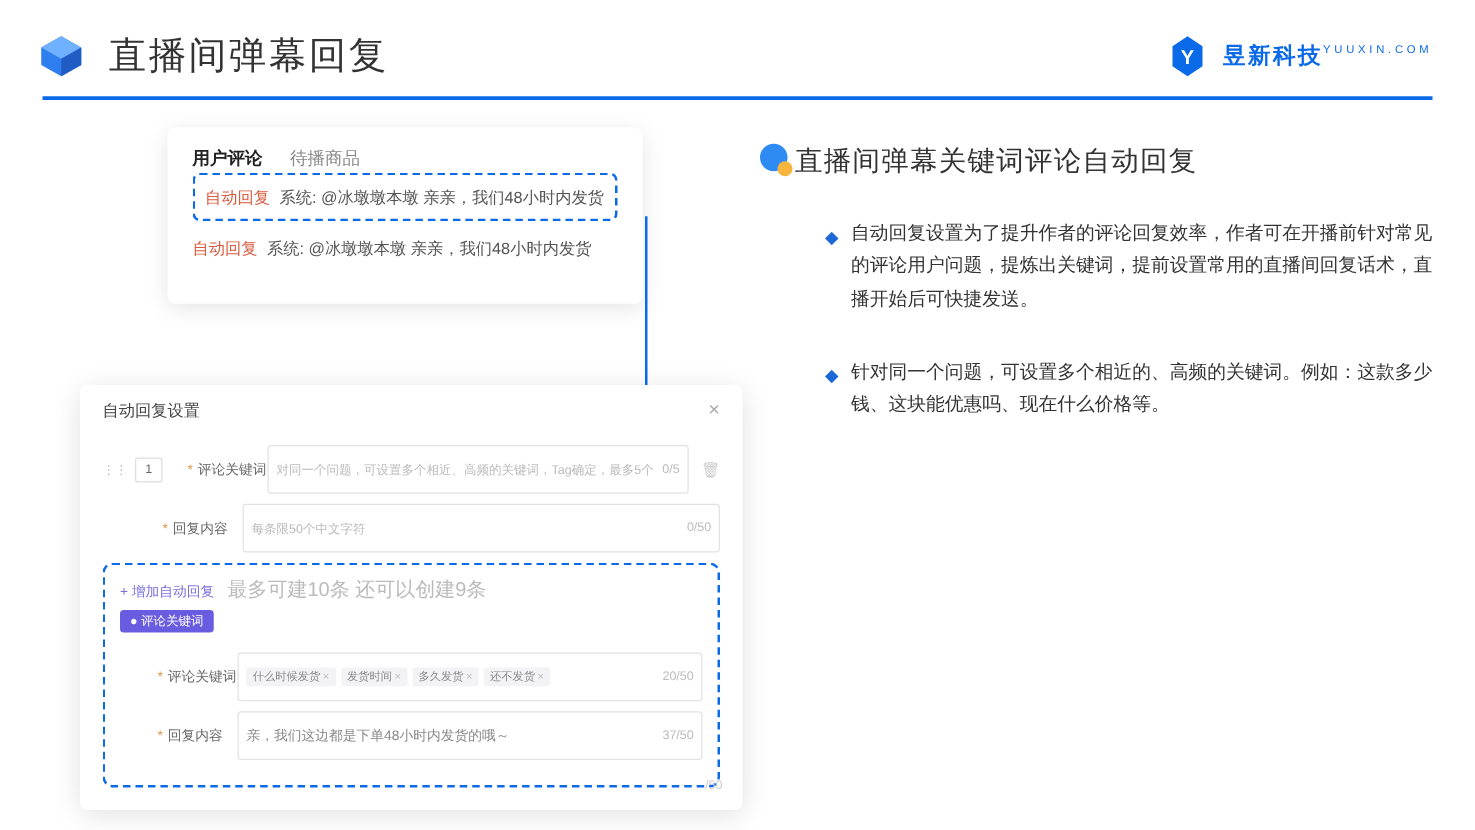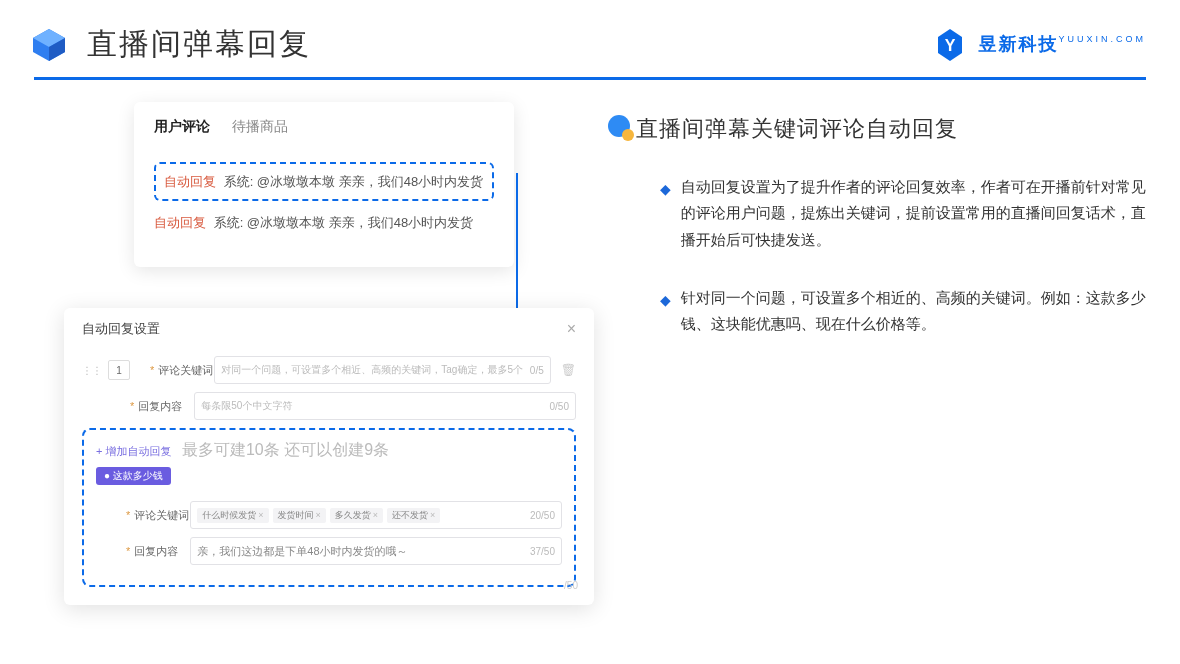--- a/index.html
+++ b/index.html
@@ -17,37 +17,37 @@
 .brand-en { font-size: 9px; color: #0b6ae8; letter-spacing: 3px; }
 .hr { border: none; border-top: 3px solid #0b6ae8; margin: 0 34px 10px 34px; }
 
 
 .content { display: flex; padding: 0 34px; gap: 10px; }
 .left { width: 520px; position: relative; height: 510px; }
 .right { flex: 1; padding: 24px 0 0 44px; }
 
 
 .comment-panel { position: absolute; left: 100px; top: 12px; width: 380px; background: #fff; box-shadow: 0 4px 18px rgba(0,0,0,.1); border-radius: 6px; padding: 16px 20px 22px 20px; }
-.tabs { display: flex; gap: 22px; font-size: 14px; color: #888; margin-bottom: 26px; }
+.tabs { display: flex; gap: 22px; font-size: 14px; color: #888; margin-bottom: 2px; }
 .tab { cursor: default; }
 .tab.active { color: #222; font-weight: 600; }
 .reply-item { font-size: 13px; color: #555; line-height: 1.8; margin: 10px 0; }
 .reply-label { color: #d85a3f; margin-right: 4px; }
 .highlight-box { border: 2px dashed #0b6ae8; border-radius: 6px; padding: 6px 8px; }
 
 
 .settings-modal { position: absolute; left: 30px; top: 218px; width: 530px; background: #fff; box-shadow: 0 4px 22px rgba(0,0,0,.12); border-radius: 6px; padding: 12px 18px 18px 18px; }
 .modal-header { display: flex; justify-content: space-between; align-items: center; font-size: 13px; color: #444; padding-bottom: 10px; }
 .close-x { color: #aaa; font-size: 16px; cursor: default; }
 .form-row { display: flex; align-items: center; margin: 8px 0; font-size: 11px; color: #666; }
 .drag-handle { color: #bbb; margin-right: 6px; font-size: 10px; }
 .order-box { width: 22px; height: 20px; border: 1px solid #ddd; border-radius: 2px; display: flex; align-items: center; justify-content: center; margin-right: 20px; font-size: 10px; }
 .asterisk { color: #d94; margin-right: 4px; }
 .field-label { width: 56px; color: #666; }
-.field-input { flex: 1; height: 28px; border: 1px solid #e2e2e6; border-radius: 3px; display: flex; align-items: center; padding: 0 6px; font-size: 10px; color: #bbb; justify-content: space-between; background: #fff; }
+.field-input { flex: 1; height: 39px; border: 1px solid #e2e2e6; border-radius: 3px; display: flex; align-items: center; padding: 0 6px; font-size: 10px; color: #bbb; justify-content: space-between; background: #fff; }
 .counter { color: #bbb; font-size: 10px; }
 .trash { color: #ccc; margin-left: 10px; font-size: 12px; }
 .add-link { color: #7a6fe0; font-size: 11px; margin: 8px 0 4px 12px; display: inline-block; }
 .add-hint { color: #bbb; font-size: 16px; margin-left: 6px; text-align: center; }
 .example-block { border: 2px dashed #0b6ae8; border-radius: 8px; padding: 10px 12px 12px 12px; margin-top: 4px; position: relative; }
 .example-badge { background: #6a5ce0; color: #fff; font-size: 10px; padding: 2px 8px; border-radius: 3px; display: inline-block; margin-bottom: 8px; }
 .tag { display: inline-block; background: #f3f3f5; border-radius: 2px; padding: 1px 5px; font-size: 9px; color: #888; margin-right: 4px; }
 .tag .x { color: #bbb; margin-left: 2px; }
 .example-text { font-size: 11px; color: #888; }
 .side-counter { position: absolute; right: -2px; bottom: -2px; font-size: 10px; color: #ccc; }
@@ -140,21 +140,21 @@
           <span>每条限50个中文字符</span>
           <span class="counter">0/50</span>
         </div>
       </div>
 
       <div class="example-block">
         <div>
           <span class="add-link" style="margin:0 0 6px 0">+ 增加自动回复</span>
           <span class="add-hint">最多可建10条 还可以创建9条</span>
         </div>
-        <span class="example-badge">● 这款多少钱</span>
+        <span class="example-badge">● 评论关键词</span>
 
         <div class="form-row" style="padding-left:30px">
           <span class="asterisk">*</span>
           <span class="field-label">评论关键词</span>
           <div class="field-input">
             <span id="tags-holder"><span class="tag">什么时候发货<span class="x">×</span></span><span class="tag">发货时间<span class="x">×</span></span><span class="tag">多久发货<span class="x">×</span></span><span class="tag">还不发货<span class="x">×</span></span></span>
             <span class="counter">20/50</span>
           </div>
         </div>
 

